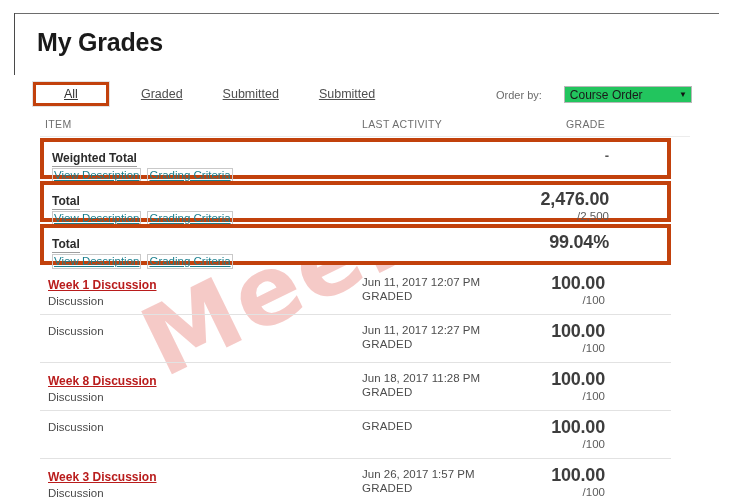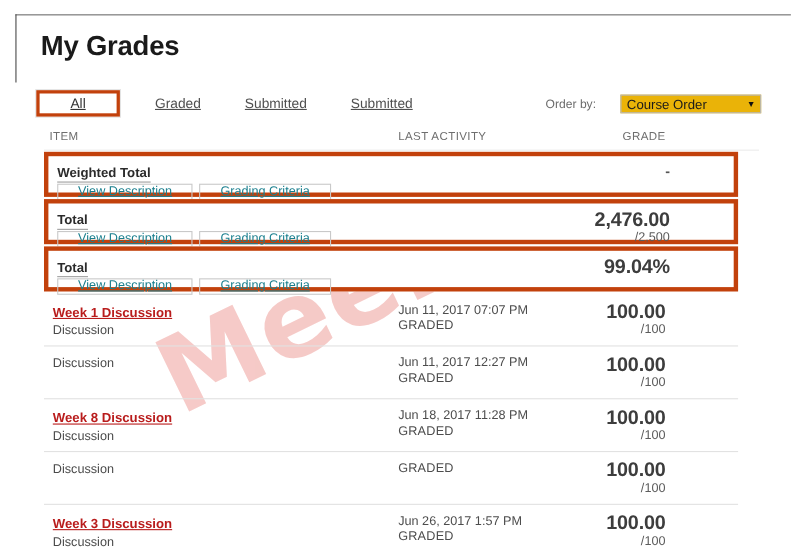--- a/index.html
+++ b/index.html
@@ -117,21 +117,21 @@
   }
   #orderby-label {
     font-size: 11px;
     color: #6b6b6b;
     margin-right: 22px;
   }
   #orderby-select {
     width: 128px;
     height: 17px;
     border: 1px solid #b8b8b8;
-    background: #eab308;
+    background: #22c55e;
     font-size: 12px;
     color: #1a1a1a;
     display: flex;
     align-items: center;
     justify-content: space-between;
     padding: 0 4px 0 5px;
     box-sizing: border-box;
     cursor: pointer;
     gap: 36px;
   }
@@ -234,21 +234,21 @@
   .sublinks {
     margin-top: 1px;
     display: flex;
     gap: 6px;
   }
   .sublink {
     font-size: 11.5px;
     color: #1a7f8e;
     text-decoration: underline;
     border: 1px solid #c9c9c9;
-    padding: 0 18px;
+    padding: 0 1px;
     line-height: 13px;
     cursor: pointer;
     white-space: nowrap;
   }
 
   .cell-activity {
     position: absolute;
     left: 322px;
     top: 8px;
     font-size: 11.5px;
@@ -367,21 +367,21 @@
         <div class="grade-main">99.04%</div>
       </div>
     </div>
 
     <div class="row item-row first">
       <div class="cell-item">
         <div class="item-link">Week 1 Discussion</div>
         <div class="item-sub">Discussion</div>
       </div>
       <div class="cell-activity">
-        <div>Jun 11, 2017 07:07 PM</div>
+        <div>Jun 11, 2017 12:07 PM</div>
         <div class="status">GRADED</div>
       </div>
       <div class="cell-grade">
         <div class="grade-main">100.00</div>
         <div class="grade-out">/100</div>
       </div>
     </div>
 
     <div class="row item-row">
       <div class="cell-item">

